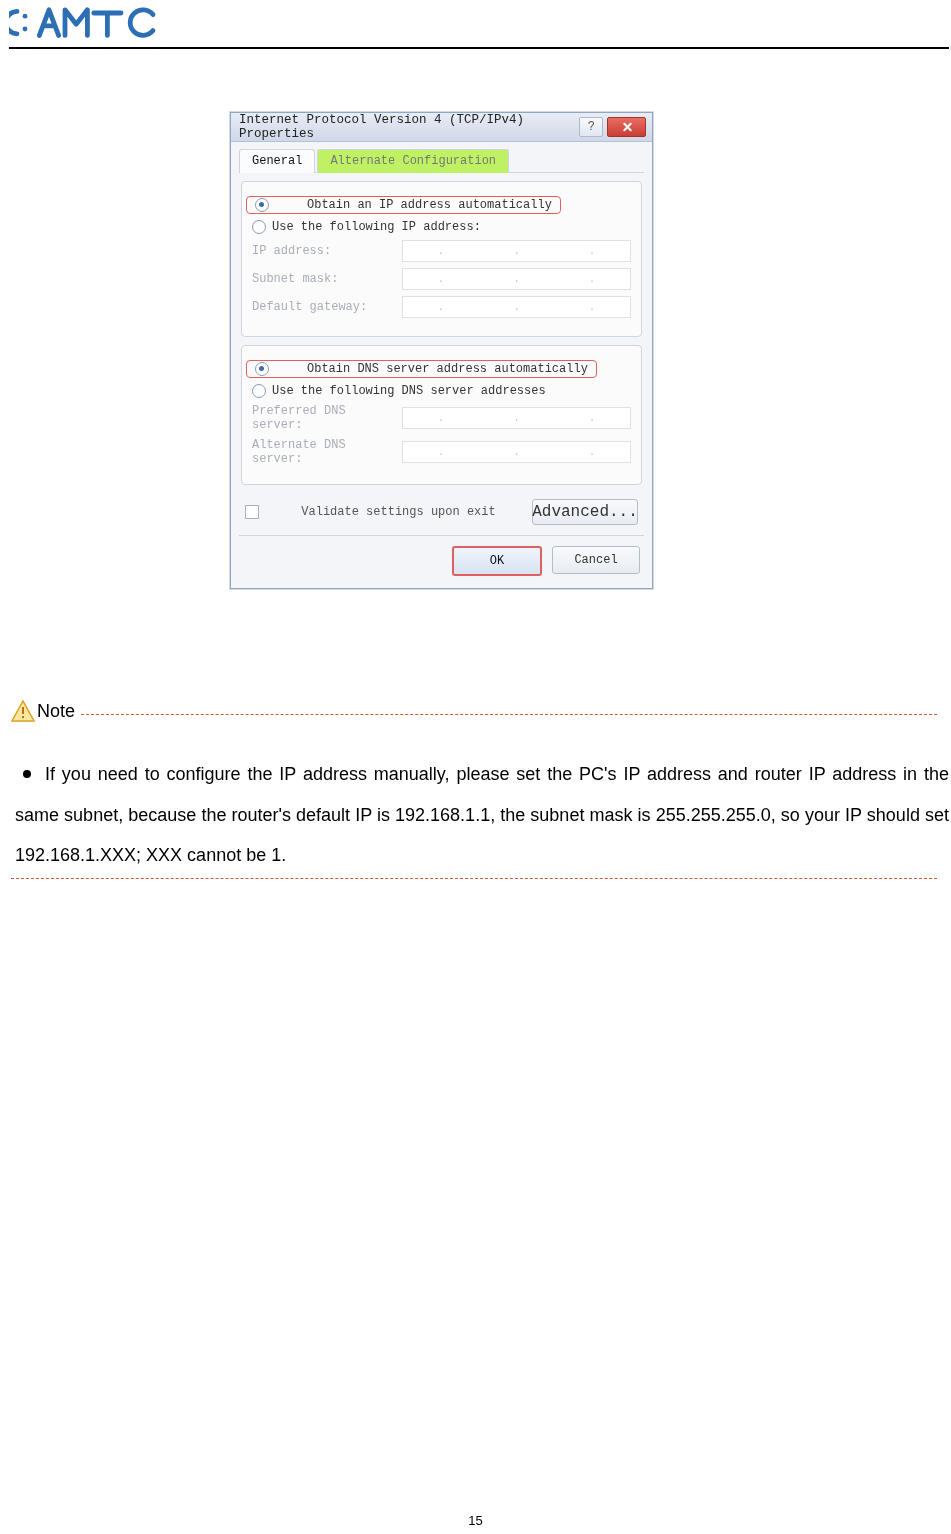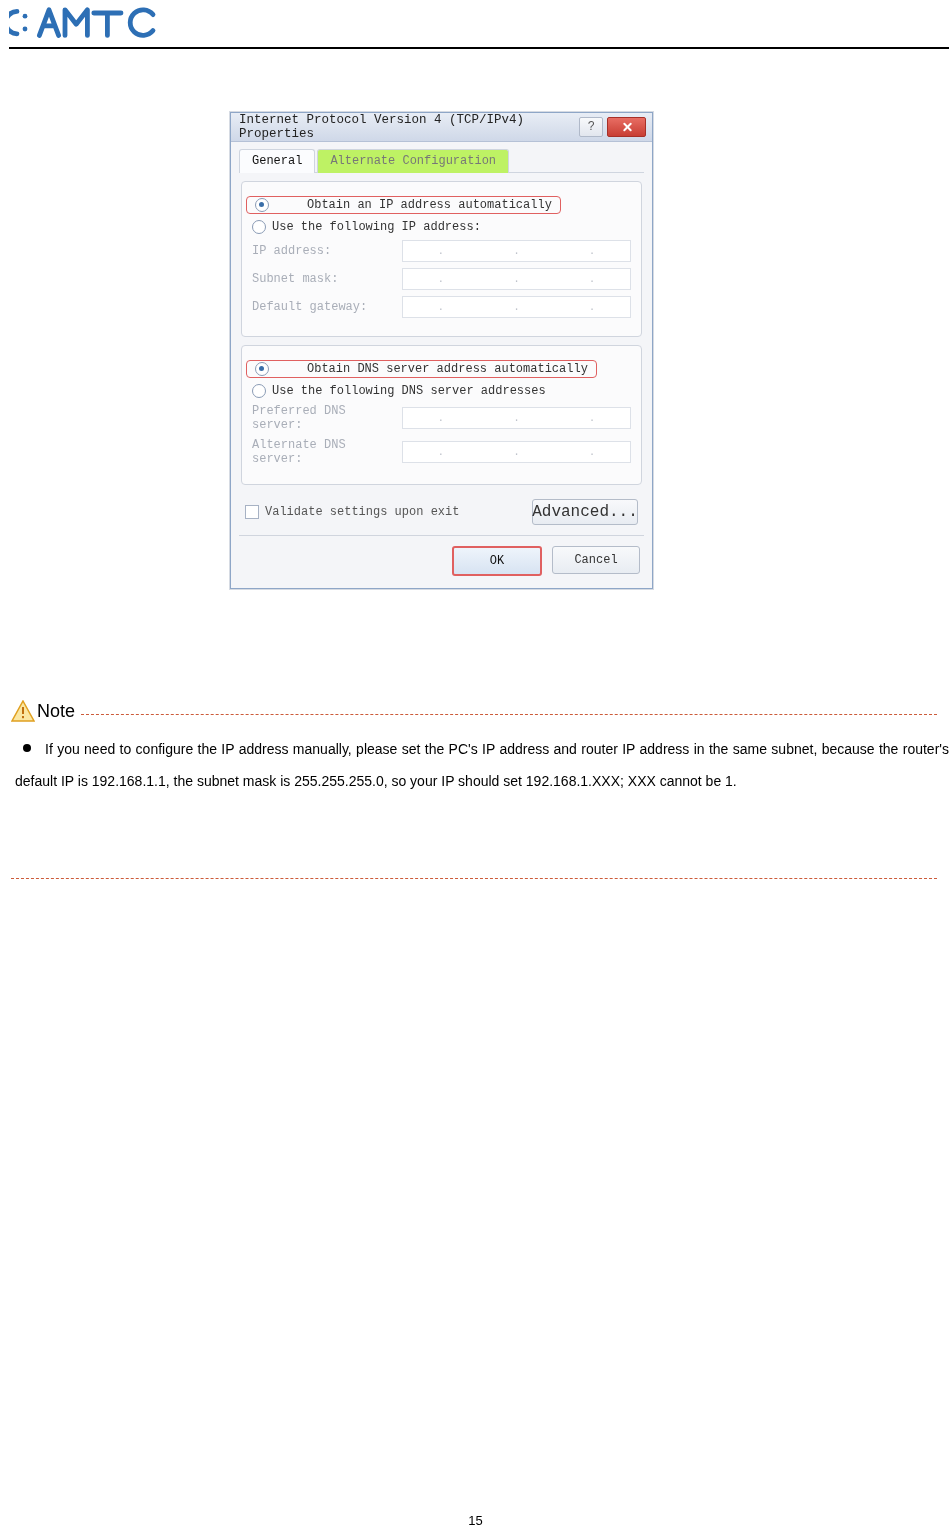--- a/index.html
+++ b/index.html
@@ -207,20 +207,21 @@
     justify-content: space-around;
     color: #bfc3cb;
     font-size: 11px;
   }
   .ip-input span { padding: 0 2px; }
 
   .validate-row {
     display: flex;
     align-items: center;
     margin: 14px 6px 4px;
+    text-align: center;
   }
   .chk {
     width: 12px;
     height: 12px;
     border: 1px solid #a7b2c4;
     background: #fff;
     margin-right: 6px;
     flex: none;
   }
   .validate-label {
@@ -292,22 +293,22 @@
     height: 22px;
     margin-right: 2px;
     position: relative;
   }
   .warn-tri svg { width: 100%; height: 100%; }
 
   .note-body {
     position: absolute;
     left: 15px;
     right: 2px;
-    top: 734px;
-    font-size: 14px;
+    top: 754px;
+    font-size: 18px;
     line-height: 2.25;
     text-align: justify;
   }
   .note-body .bullet {
     display: inline-block;
     width: 8px;
     height: 8px;
     background: #000;
     border-radius: 50%;
     margin: 0 14px 0 8px;

